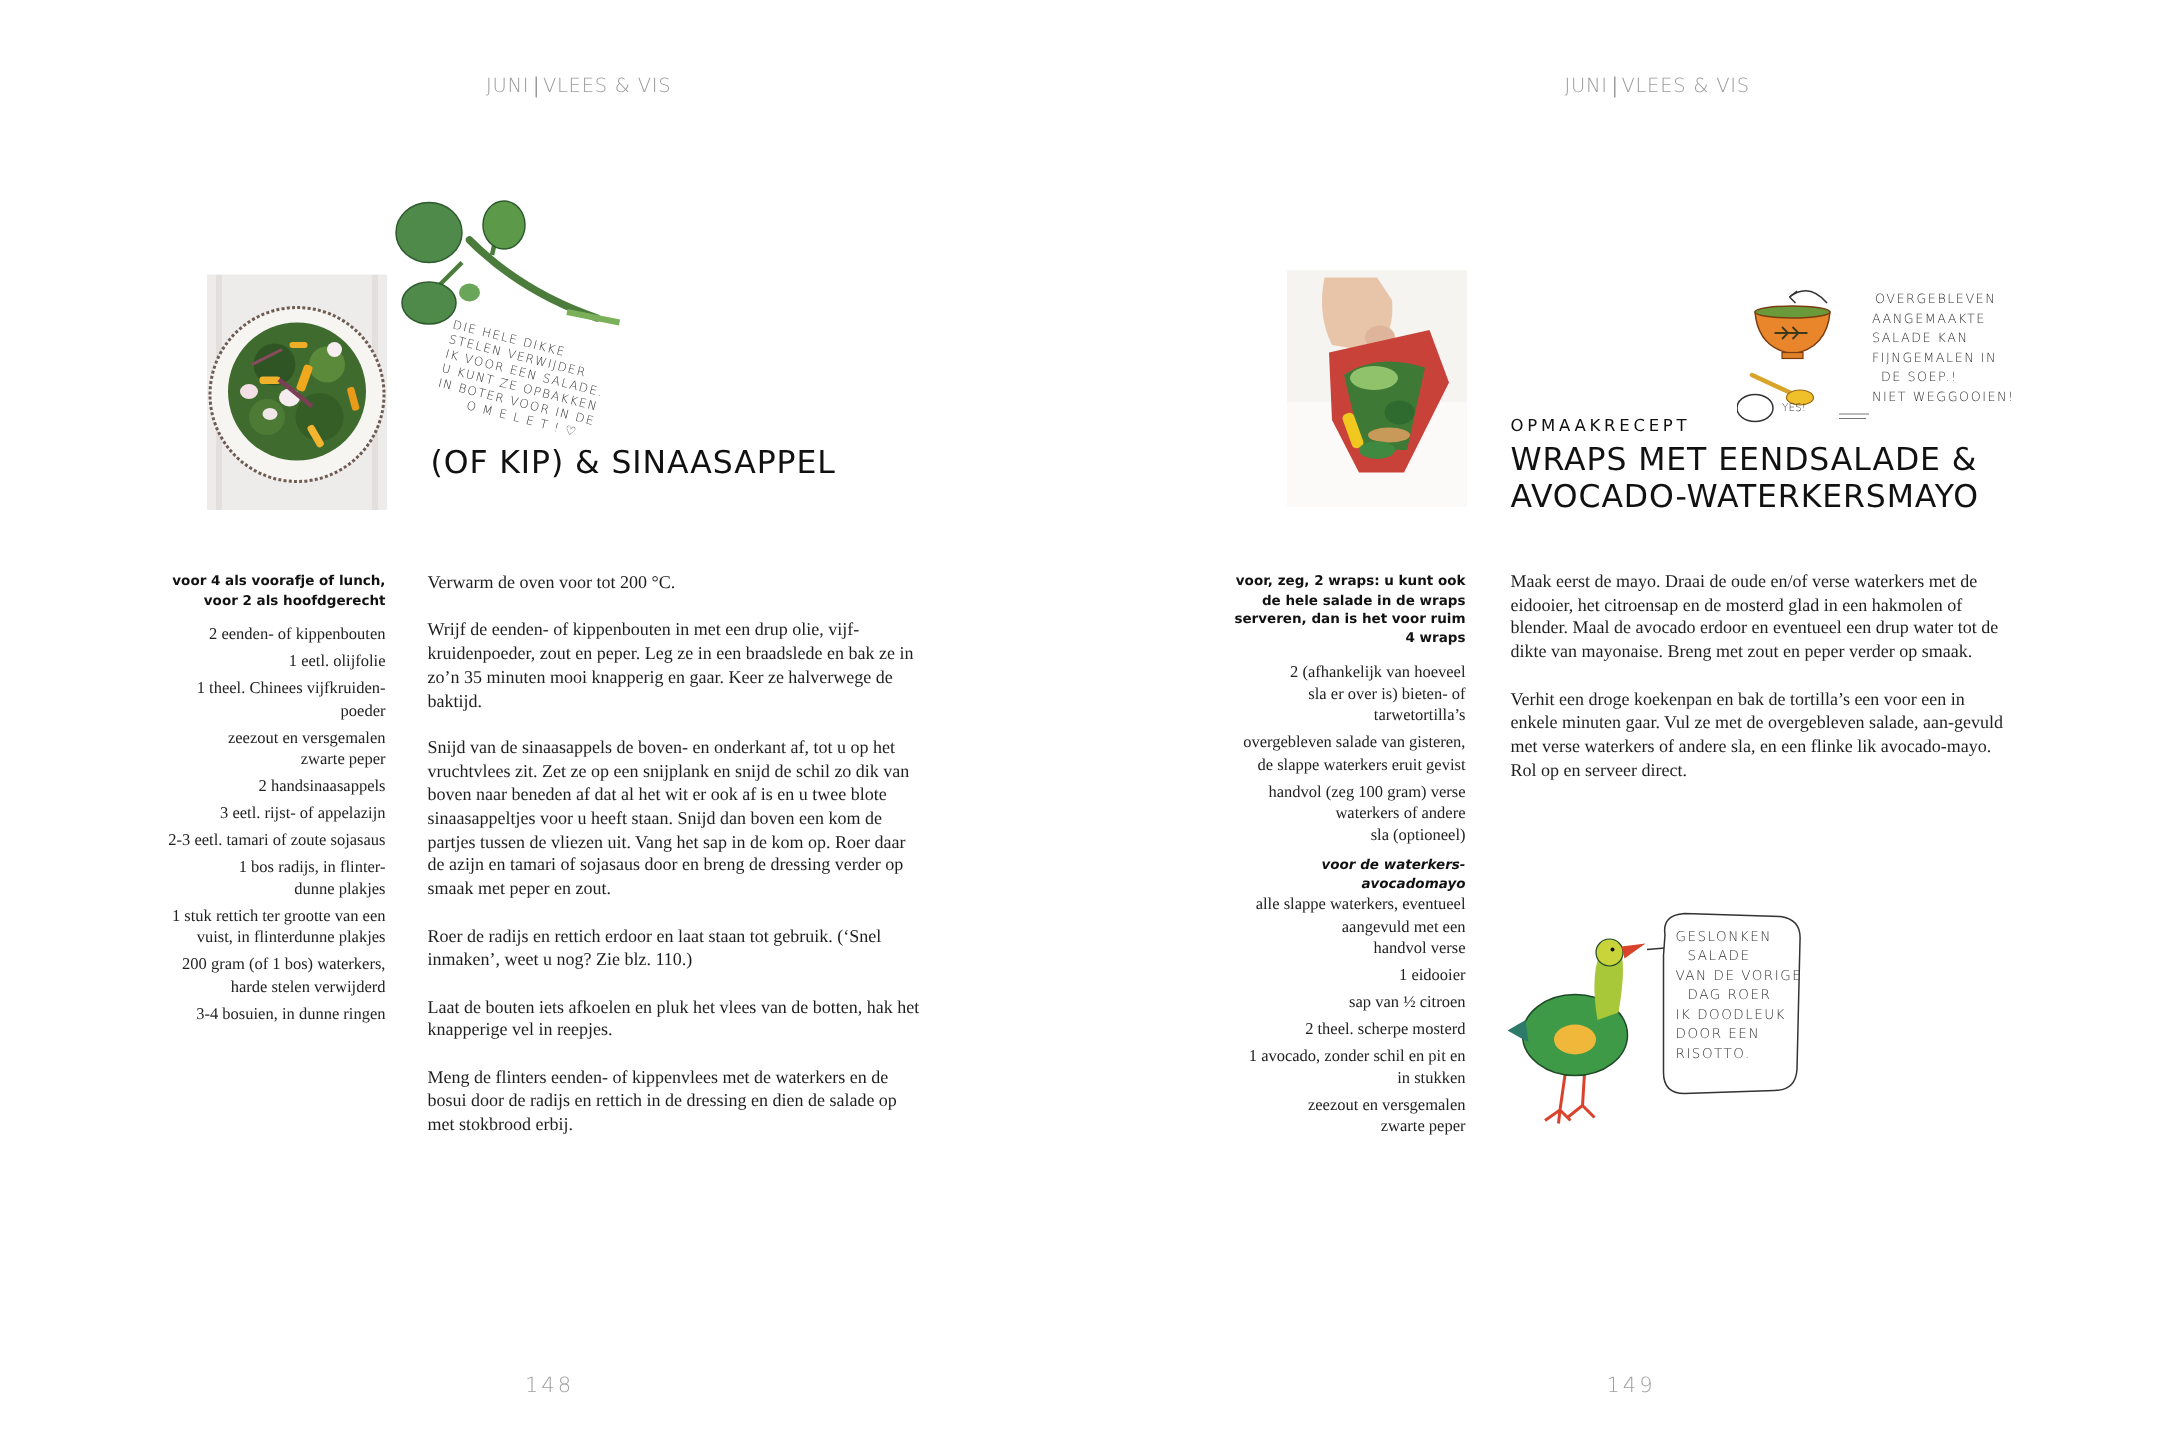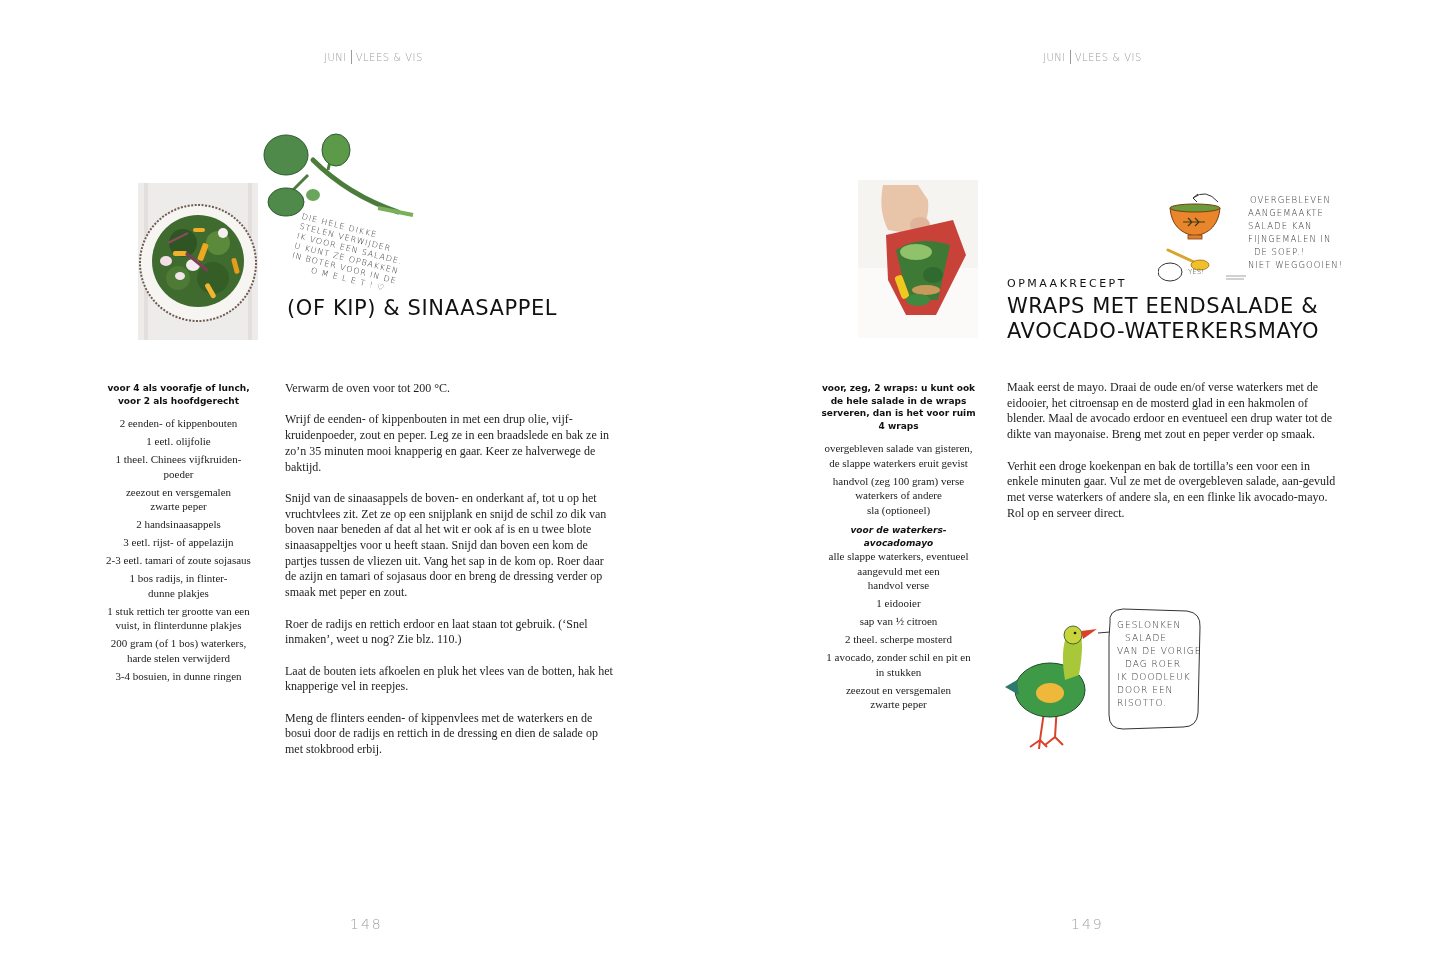--- a/index.html
+++ b/index.html
@@ -5,21 +5,21 @@
     * { box-sizing: border-box; margin: 0; padding: 0; }
     html, body { width: 1440px; height: 961px; background: #ffffff; overflow: hidden; }
     body { position: relative; font-family: "Liberation Serif", serif; color: #1a1a1a; }
 
     .page { position: absolute; top: 0; height: 961px; width: 720px; }
     .page-left { left: 0; }
     .page-right { left: 720px; }
 
     .running-head {
       position: absolute; top: 50px; font-family: "DejaVu Sans", sans-serif;
-      font-size: 10px; letter-spacing: 0.5px; color: #9a9a9a; font-weight: 200;
+      font-size: 13px; letter-spacing: 0.5px; color: #9a9a9a; font-weight: 200;
       display: flex; align-items: center; gap: 4px;
     }
     .running-head .sep { display: inline-block; width: 1px; height: 14px; background: #9a9a9a; }
     .page-left .running-head { left: 324px; }
     .page-right .running-head { left: 323px; }
 
     .folio {
       position: absolute; top: 916px; font-family: "DejaVu Sans", sans-serif;
       font-size: 14px; color: #a0a0a0; letter-spacing: 2px; font-weight: 200;
     }
@@ -43,21 +43,21 @@
       position: absolute; font-family: "DejaVu Sans", sans-serif; font-size: 11px;
       letter-spacing: 2.5px; color: #111;
     }
     .title {
       position: absolute; font-family: "DejaVu Sans", sans-serif; font-size: 21px;
       line-height: 25px; letter-spacing: 0.6px; color: #111; font-weight: 400;
       text-transform: uppercase;
     }
 
     
-    .ingredients { position: absolute; text-align: center; }
+    .ingredients { position: absolute; text-align: right; }
     .serving {
       font-family: "DejaVu Sans", sans-serif; font-weight: bold; font-size: 9px;
       line-height: 12.5px; color: #111; margin-bottom: 9px;
     }
     .serving.italic { font-style: italic; margin-bottom: 0; margin-top: 7px; }
     .ing-item { font-size: 11px; line-height: 14.5px; color: #222; margin-bottom: 3.5px; }
 
     
     .method { position: absolute; font-size: 12px; line-height: 15.7px; color: #1e1e1e; }
     .method p { margin-bottom: 15.7px; }
@@ -210,20 +210,23 @@
     <div>AVOCADO-WATERKERSMAYO</div>
   </h1>
 
   <div class="ingredients" style="left:100px; top:382px; width:157px;">
     <div class="serving">
       <div>voor, zeg, 2 wraps: u kunt ook</div>
       <div>de hele salade in de wraps</div>
       <div>serveren, dan is het voor ruim</div>
       <div>4 wraps</div>
     </div>
+    <div class="ing-item" style="white-space:pre-line;">2 (afhankelijk van hoeveel
+sla er over is) bieten- of
+tarwetortilla’s</div>
     <div class="ing-item" style="white-space:pre-line;">overgebleven salade van gisteren,
 de slappe waterkers eruit gevist</div>
     <div class="ing-item" style="white-space:pre-line;">handvol (zeg 100 gram) verse
 waterkers of andere
 sla (optioneel)</div>
     <div class="serving italic">
       <div>voor de waterkers-</div>
       <div>avocadomayo</div>
     </div>
     <div class="ing-item" style="white-space:pre-line;">alle slappe waterkers, eventueel

